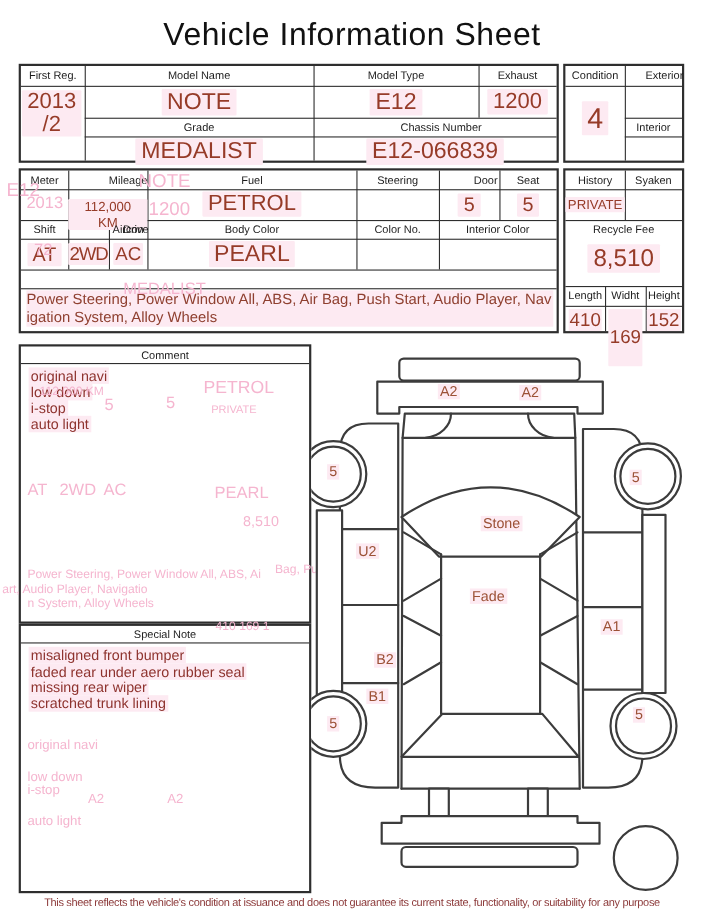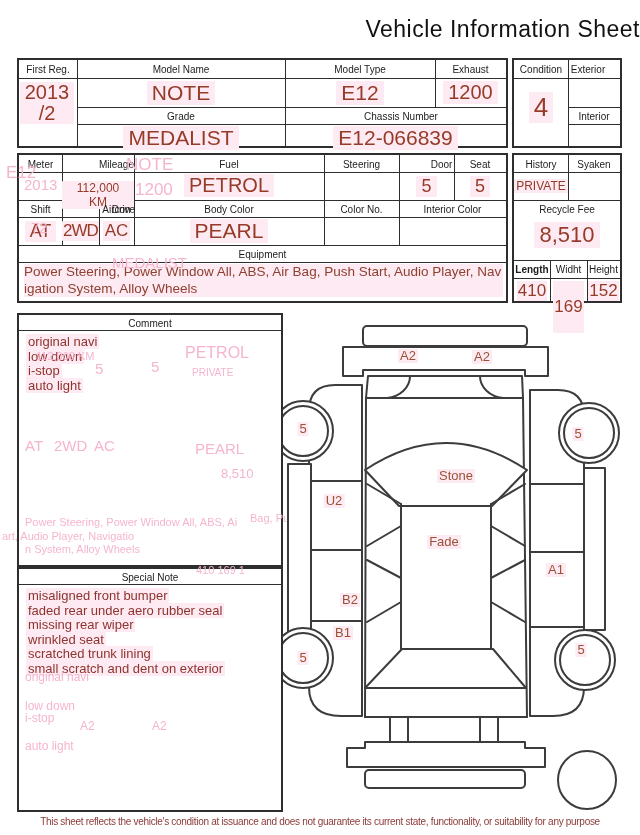--- a/index.html
+++ b/index.html
@@ -2,22 +2,22 @@
 <html style="--value: #963b28; --note-text: #8e332e; --ghost: #f5b5cf; --highlight: #fdeaf2; --diagram-label: #9c5136; --footer: #8c3a3a; --line: #2e2e2e;"><head>
 <meta charset="utf-8">
 <style>
   :root{
     --value:#963b28; --note-text:#8e332e; --ghost:#f5b5cf; --highlight:#fdeaf2;
     --diagram-label:#9c5136; --footer:#8c3a3a; --line:#2e2e2e;
   }
   html,body{margin:0;padding:0;background:#fff;}
   #sheet{position:relative;width:640px;height:835px;background:#fff;overflow:hidden;
     font-family:"Liberation Sans","DejaVu Sans",sans-serif;}
-  .title{position:absolute;top:16px;left:0;width:100%;text-align:right;
-    font-size:23px;color:#111;letter-spacing:.5px;}
+  .title{position:absolute;top:16px;left:0;width:100%;text-align:center;
+    font-size:29px;color:#111;letter-spacing:.5px;}
   .box{position:absolute;border:2px solid var(--line);box-sizing:border-box;background:transparent;}
   .hline{position:absolute;height:1px;background:var(--line);}
   .vline{position:absolute;width:1px;background:var(--line);}
   .lbl{position:absolute;font-size:10px;color:#1c1c1c;text-align:center;white-space:nowrap;}
   .val{position:absolute;text-align:center;color:var(--value);white-space:pre-line;}
   .val .hl, .hl{background:var(--highlight);display:inline-block;padding:0 5px;border-radius:1px;}
   .hl:empty{display:none;}
   .note-line{position:relative;margin:0 0 1.5px 7px;font-size:13px;line-height:13px;color:var(--note-text);}
   .note-line span{background:var(--highlight);padding:0 2px;}
   .notes{position:absolute;left:0;top:20px;width:100%;}
@@ -59,21 +59,21 @@
     <div class="val" style="left:58px;top:66px;width:208px;font-size:21px;"><span class="hl">MEDALIST</span></div>
     <div class="val" style="left:266px;top:66px;width:221px;font-size:21px;"><span class="hl">E12-066839</span></div>
   </div>
 
   <div class="box" style="left:512px;top:58px;width:110px;height:90px;">
     <div class="vline" style="left:54px;top:0;height:86px;"></div>
     <div class="hline" style="left:0;top:18px;width:106px;"></div>
     <div class="hline" style="left:54px;top:47px;width:52px;"></div>
     <div class="hline" style="left:54px;top:64px;width:52px;"></div>
     <div class="lbl" style="left:0;top:4px;width:54px;">Condition</div>
-    <div class="lbl" style="left:54px;top:4px;width:40px;">Exterior</div>
+    <div class="lbl" style="left:54px;top:4px;width:40px;padding-left:16px;">Exterior</div>
     <div class="lbl" style="left:54px;top:51px;width:52px;">Interior</div>
     <div class="val" style="left:0;top:32px;width:54px;font-size:26px;"><span class="hl">4</span></div>
     <div class="val" style="left:54px;top:24px;width:52px;font-size:14px;"></div>
     <div class="val" style="left:54px;top:68px;width:52px;font-size:14px;"></div>
   </div>
 
   <div class="box" style="left:17px;top:153px;width:491px;height:150px;">
     <div class="hline" style="left:0;top:17px;width:487px;"></div>
     <div class="hline" style="left:0;top:45px;width:487px;"></div>
     <div class="hline" style="left:0;top:62px;width:487px;"></div>
@@ -103,39 +103,38 @@
     <div class="lbl" style="left:0;top:49px;width:43px;">Shift</div>
     <div class="lbl" style="left:43px;top:49px;width:37px;padding-left:43px;">Drive</div>
     <div class="lbl" style="left:80px;top:49px;width:35px;">Aircon</div>
     <div class="lbl" style="left:115px;top:49px;width:190px;">Body Color</div>
     <div class="lbl" style="left:305px;top:49px;width:75px;">Color No.</div>
     <div class="lbl" style="left:380px;top:49px;width:107px;">Interior Color</div>
     <div class="val" style="left:0;top:66px;width:43px;font-size:18px;"><span class="hl">AT</span></div>
     <div class="val" style="left:43px;top:66px;width:37px;font-size:17px;letter-spacing:-1px;"><span class="hl" style="padding:0 1px;">2WD</span></div>
     <div class="val" style="left:80px;top:66px;width:35px;font-size:17px;"><span class="hl" style="padding:0 2px;">AC</span></div>
     <div class="val" style="left:115px;top:64px;width:190px;font-size:21px;"><span class="hl">PEARL</span></div>
-    <div class="lbl" style="left:0;top:94px;width:487px;">Equipment</div>
     <div class="equip">Power Steering, Power Window  All, ABS, Air Bag, Push Start, Audio Player, Navigation System, Alloy Wheels</div>
   </div>
 
   <div class="box" style="left:512px;top:153px;width:110px;height:150px;">
     <div class="vline" style="left:54px;top:0;height:45px;"></div>
     <div class="hline" style="left:0;top:17px;width:106px;"></div>
     <div class="hline" style="left:0;top:45px;width:106px;"></div>
     <div class="hline" style="left:0;top:105px;width:106px;"></div>
     <div class="hline" style="left:0;top:123px;width:106px;"></div>
     <div class="vline" style="left:36px;top:105px;height:41px;"></div>
     <div class="vline" style="left:73px;top:105px;height:41px;"></div>
     <div class="lbl" style="left:0;top:4px;width:54px;">History</div>
     <div class="lbl" style="left:54px;top:4px;width:52px;">Syaken</div>
     <div class="val" style="left:0;top:24px;width:54px;font-size:12px;"><span class="hl" style="padding:0 2px;">PRIVATE</span></div>
     <div class="val" style="left:54px;top:24px;width:52px;font-size:12px;"></div>
     <div class="lbl" style="left:0;top:49px;width:106px;">Recycle Fee</div>
     <div class="val" style="left:0;top:67px;width:106px;font-size:22px;"><span class="hl">8,510</span></div>
-    <div class="lbl" style="left:0;top:109px;width:36px;font-weight:bold;">Length</div>
+    <div class="lbl" style="left:0;top:109px;width:36px;">Length</div>
     <div class="lbl" style="left:36px;top:109px;width:37px;">Widht</div>
     <div class="lbl" style="left:73px;top:109px;width:33px;">Height</div>
     <div class="val" style="left:0;top:126px;width:36px;font-size:17px;"><span class="hl" style="padding:0 1px;">410</span></div>
     <div class="val" style="left:36px;top:126px;width:37px;font-size:17px;"><span class="hl" style="padding:16px 1px;">169</span></div>
     <div class="val" style="left:73px;top:126px;width:33px;font-size:17px;"><span class="hl" style="padding:0 1px;">152</span></div>
   </div>
 
   <div class="box" style="left:17px;top:313px;width:266px;height:254px;">
     <div class="hline" style="left:0;top:15px;width:262px;"></div>
     <div class="lbl" style="left:0;top:3px;width:262px;">Comment</div>
@@ -147,23 +146,21 @@
       </div>
   </div>
 
   <div class="box" style="left:17px;top:567px;width:266px;height:245px;">
     <div class="hline" style="left:0;top:15px;width:262px;"></div>
     <div class="lbl" style="left:0;top:3px;width:262px;">Special Note</div>
     <div class="notes" id="special-note-lines">
         <div class="note-line"><span>misaligned front bumper</span></div>
         <div class="note-line"><span>faded rear under aero rubber seal</span></div>
         <div class="note-line"><span>missing rear wiper</span></div>
-        <div class="note-line"><span>wrinkled seat</span></div>
         <div class="note-line"><span>scratched trunk lining</span></div>
-        <div class="note-line"><span>small scratch and dent on exterior</span></div>
       </div>
   </div>
 
   <svg style="left:283px;top:312px;" width="357" height="500" viewBox="0 0 357 500" fill="none" stroke="#3c3c3c" stroke-width="2" stroke-linejoin="round" stroke-linecap="round">
 
     <rect x="80" y="14" width="164" height="20" rx="4" fill="#fff"></rect>
     <path d="M60,35 H265 V64 H242 V58 H80 V64 H60 Z" fill="#fff"></path>
 
     <path d="M85,64 L83,86 H240 L239,64 Z" fill="#fff"></path>
     <path d="M127,64 A26,22 0 0 1 104,86"></path>

